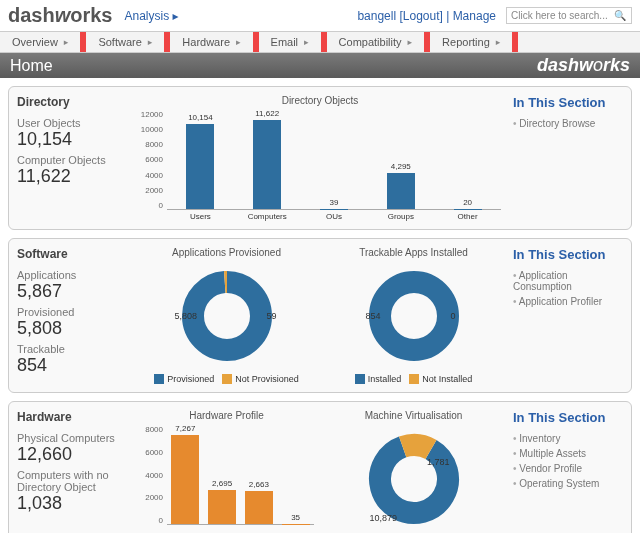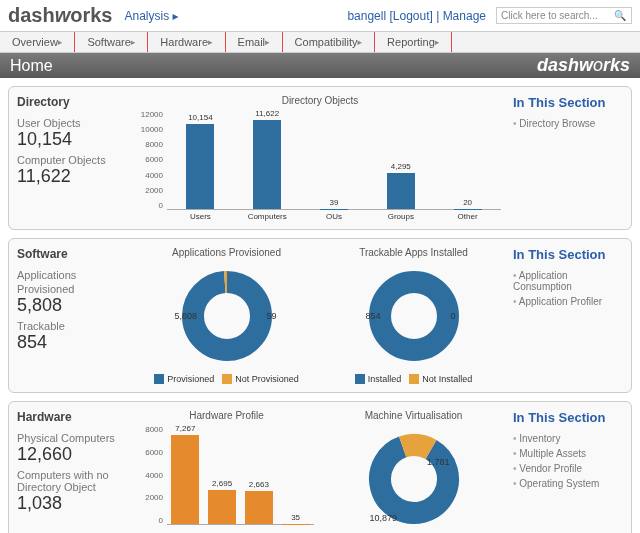--- a/index.html
+++ b/index.html
@@ -4,24 +4,24 @@
 <style>
 * { margin: 0; padding: 0; box-sizing: border-box; }
 body { font-family: Arial, sans-serif; font-size: 11px; background: #fff; width: 640px; color: #333; }
 .header { display: flex; align-items: center; padding: 4px 8px; }
 .logo { font-size: 20px; font-weight: bold; color: #555; }
 .logo .orks { color: #555; }
 .analysis { margin-left: 12px; color: #2b5fa8; font-size: 12px; }
 .spacer { flex: 1; }
 .user-links { color: #2b5fa8; font-size: 12px; }
 .user-links a { color: #2b5fa8; text-decoration: none; }
-.search { margin-left: 10px; border: 1px solid #ccc; padding: 2px 4px; width: 136px; font-size: 10px; color: #888; display:flex; align-items:center; justify-content:space-between;}
+.search { margin-left: 10px; border: 1px solid #ccc; padding: 2px 4px; width: 126px; font-size: 10px; color: #888; display:flex; align-items:center; justify-content:space-between;}
 .search-icon { font-size:10px; color:#888;}
 .navbar { display: flex; border-top: 1px solid #ccc; border-bottom: 1px solid #ccc; background: #f3f3f3; }
-.nav-item { padding: 4px 12px; border-right: 1px solid #ef4444; font-size: 11px; color: #555; display:flex; align-items:center; justify-content:space-between;}
+.nav-item { padding: 4px 12px; border-right: 6px solid #ef4444; font-size: 11px; color: #555; display:flex; align-items:center; gap:6px;justify-content:space-between;}
 .nav-item .tri { color:#888; font-size:9px;}
 .home-bar { background: linear-gradient(#7a7a7a,#5a5a5a); color: #fff; display: flex; align-items: center; padding: 2px 10px; font-size: 16px; }
 .home-bar .brand { margin-left:auto; font-style: italic; font-size:18px; font-weight:bold;}
 .panel { border: 1px solid #ccc; border-radius: 6px; margin: 8px; padding: 8px; background: #f9f9f9; }
 .panel-body { display: flex; gap: 12px; }
 .stats { width: 110px; }
 .section-title { font-weight: bold; font-size: 12px; color: #444; margin-bottom: 8px; }
 .stat-label { color: #777; font-size: 11px; margin-top:2px;}
 .stat-value { font-size: 18px; color: #333; margin-bottom: 4px; }
 .chart { flex:1; display:flex; flex-direction:column; align-items:center;}
@@ -156,20 +156,21 @@
       </ul>
     </div>
   </div>
 </div>
 
 <div class="panel">
   <div class="panel-body">
     <div class="stats">
       <div class="section-title">Software</div>
       <div class="stat-label">Applications</div>
+      <div class="stat-value">5,867</div>
       <div class="stat-label">Provisioned</div>
       <div class="stat-value">5,808</div>
       <div class="stat-label">Trackable</div>
       <div class="stat-value">854</div>
     </div>
     <div class="chart">
       <div class="chart-title">Applications Provisioned</div>
       <div class="donut-wrap">
         <svg width="100" height="100" viewBox="0 0 100 100">
           <circle cx="50" cy="50" r="34" fill="none" stroke="#2e6e9e" stroke-width="22" stroke-dasharray="211 3" transform="rotate(-90 50 50)"></circle>

